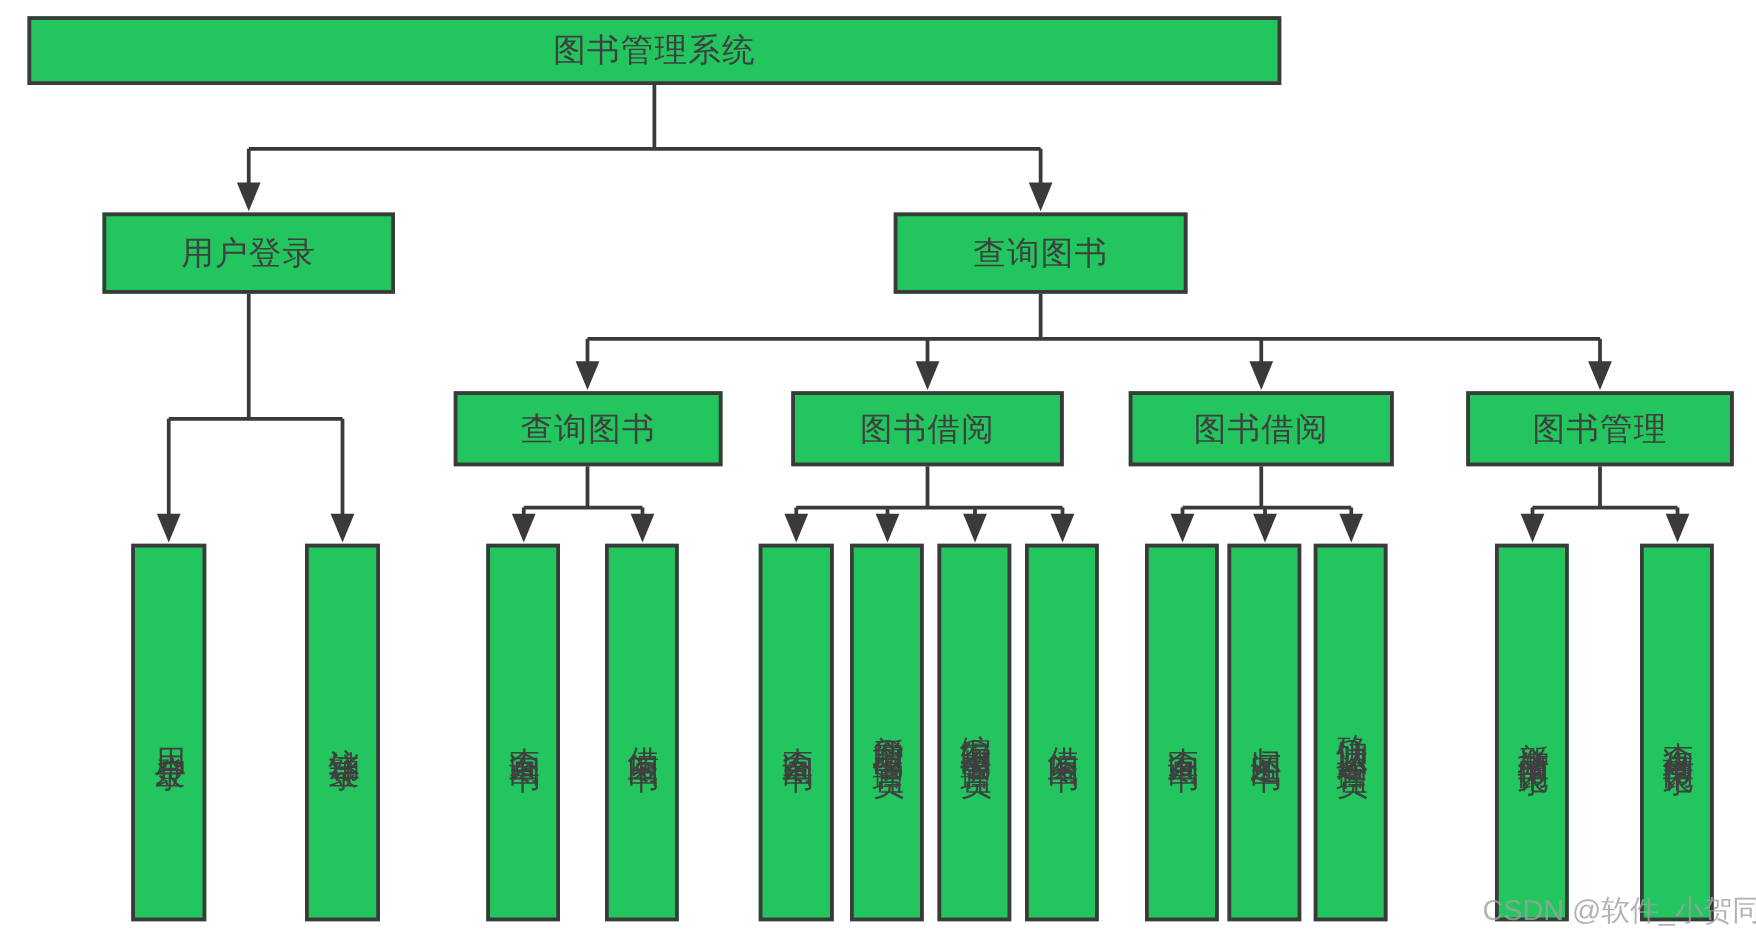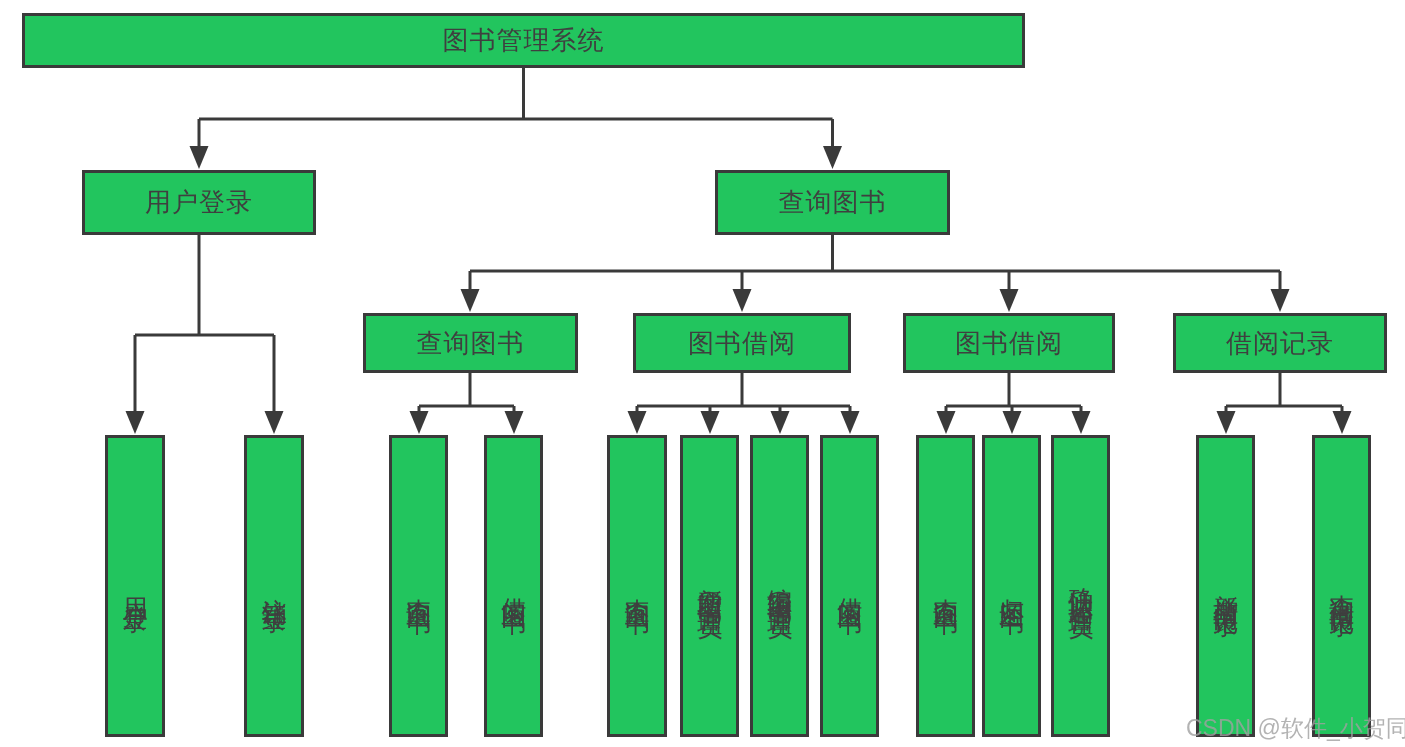--- a/index.html
+++ b/index.html
@@ -109,21 +109,21 @@
   <div class="box" style="left:363px;top:313px;width:215px;height:60px;">
     <span class="hlabel">查询图书</span>
   </div>
   <div class="box" style="left:633px;top:313px;width:218px;height:60px;">
     <span class="hlabel">图书借阅</span>
   </div>
   <div class="box" style="left:903px;top:313px;width:212px;height:60px;">
     <span class="hlabel">图书借阅</span>
   </div>
   <div class="box" style="left:1173px;top:313px;width:214px;height:60px;">
-    <span class="hlabel">借阅记录</span>
+    <span class="hlabel">图书管理</span>
   </div>
 
   <div class="box leaf" style="left:105px;width:60px;">
     <span class="vlabel">用户登录</span>
   </div>
   <div class="box leaf" style="left:244px;width:60px;">
     <span class="vlabel">注销登录</span>
   </div>
 
   <div class="box leaf" style="left:389px;width:59px;">

